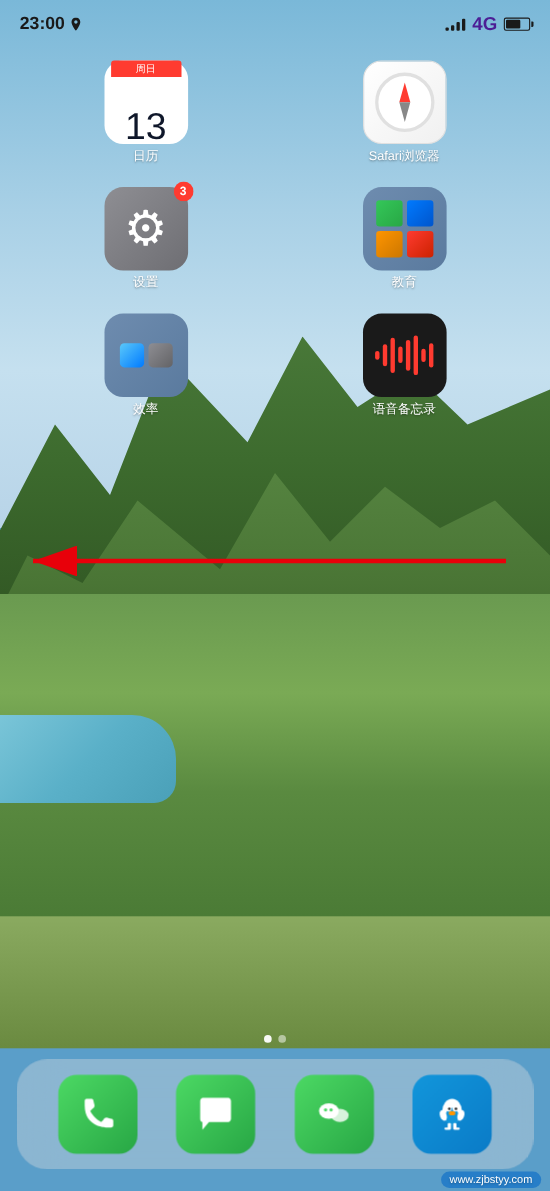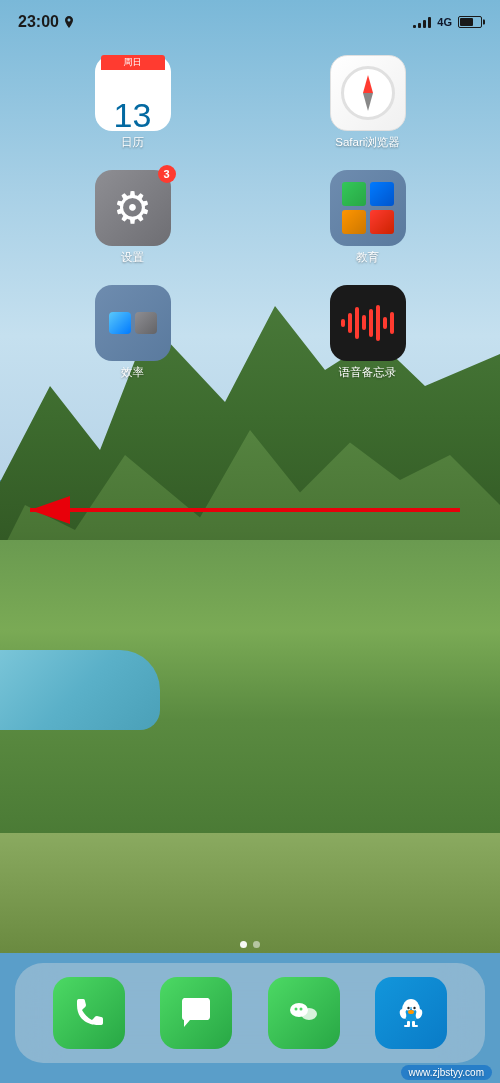--- a/index.html
+++ b/index.html
@@ -104,23 +104,23 @@
       height: 12px;
     }
 
     .signal-bar {
       background: #1a1a1a;
       border-radius: 1px;
       width: 3px;
     }
 
     .status-4g {
-      font-size: 11px;
+      font-size: 17px;
       font-weight: 600;
-      color: #0f172a;
+      color: #4c1d95;
     }
 
     .battery {
       width: 24px;
       height: 12px;
       border: 1.5px solid #1a1a1a;
       border-radius: 2px;
       position: relative;
       display: flex;
       align-items: center;
@@ -201,21 +201,21 @@
       font-size: 9px;
       color: #fff;
       font-weight: 500;
       padding: 1px 0;
       margin-bottom: 2px;
     }
 
     .calendar-day {
       font-size: 34px;
       font-weight: 200;
-      color: #0369a1;
+      color: #0f172a;
       line-height: 1;
       margin-top: 26px;
     }
 
     
     .icon-clock {
       background: #1a1a1a;
       position: relative;
     }
 

